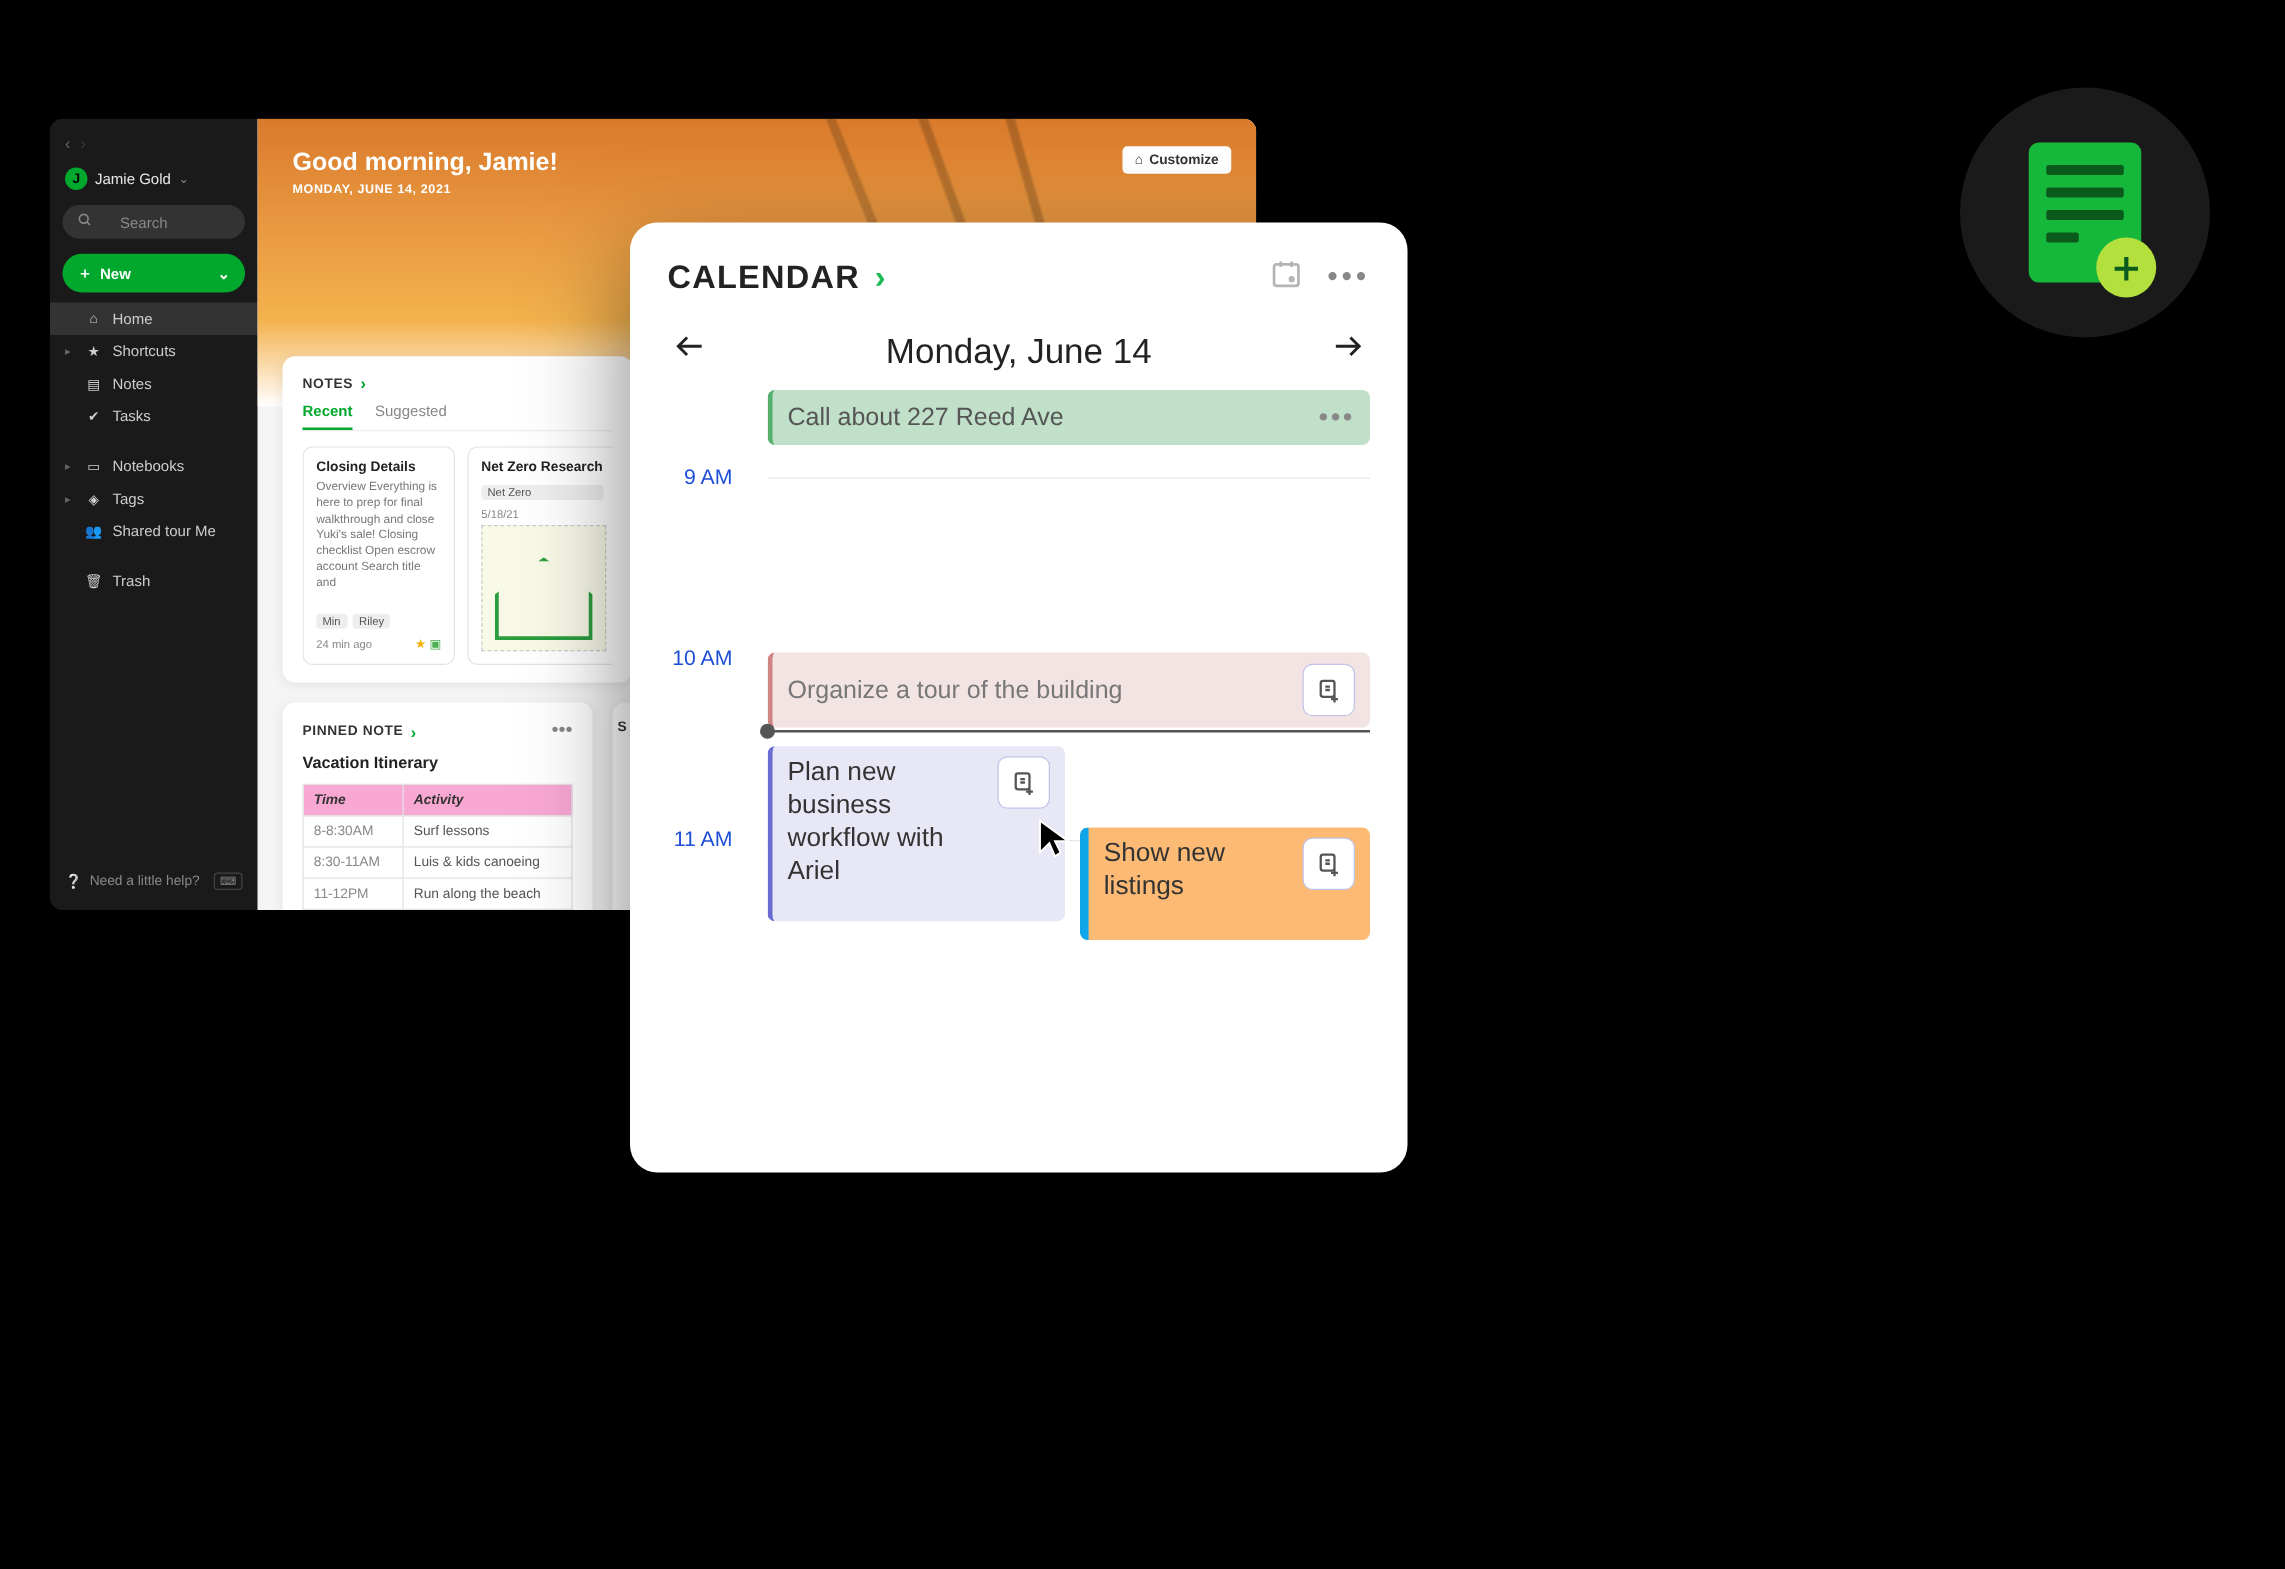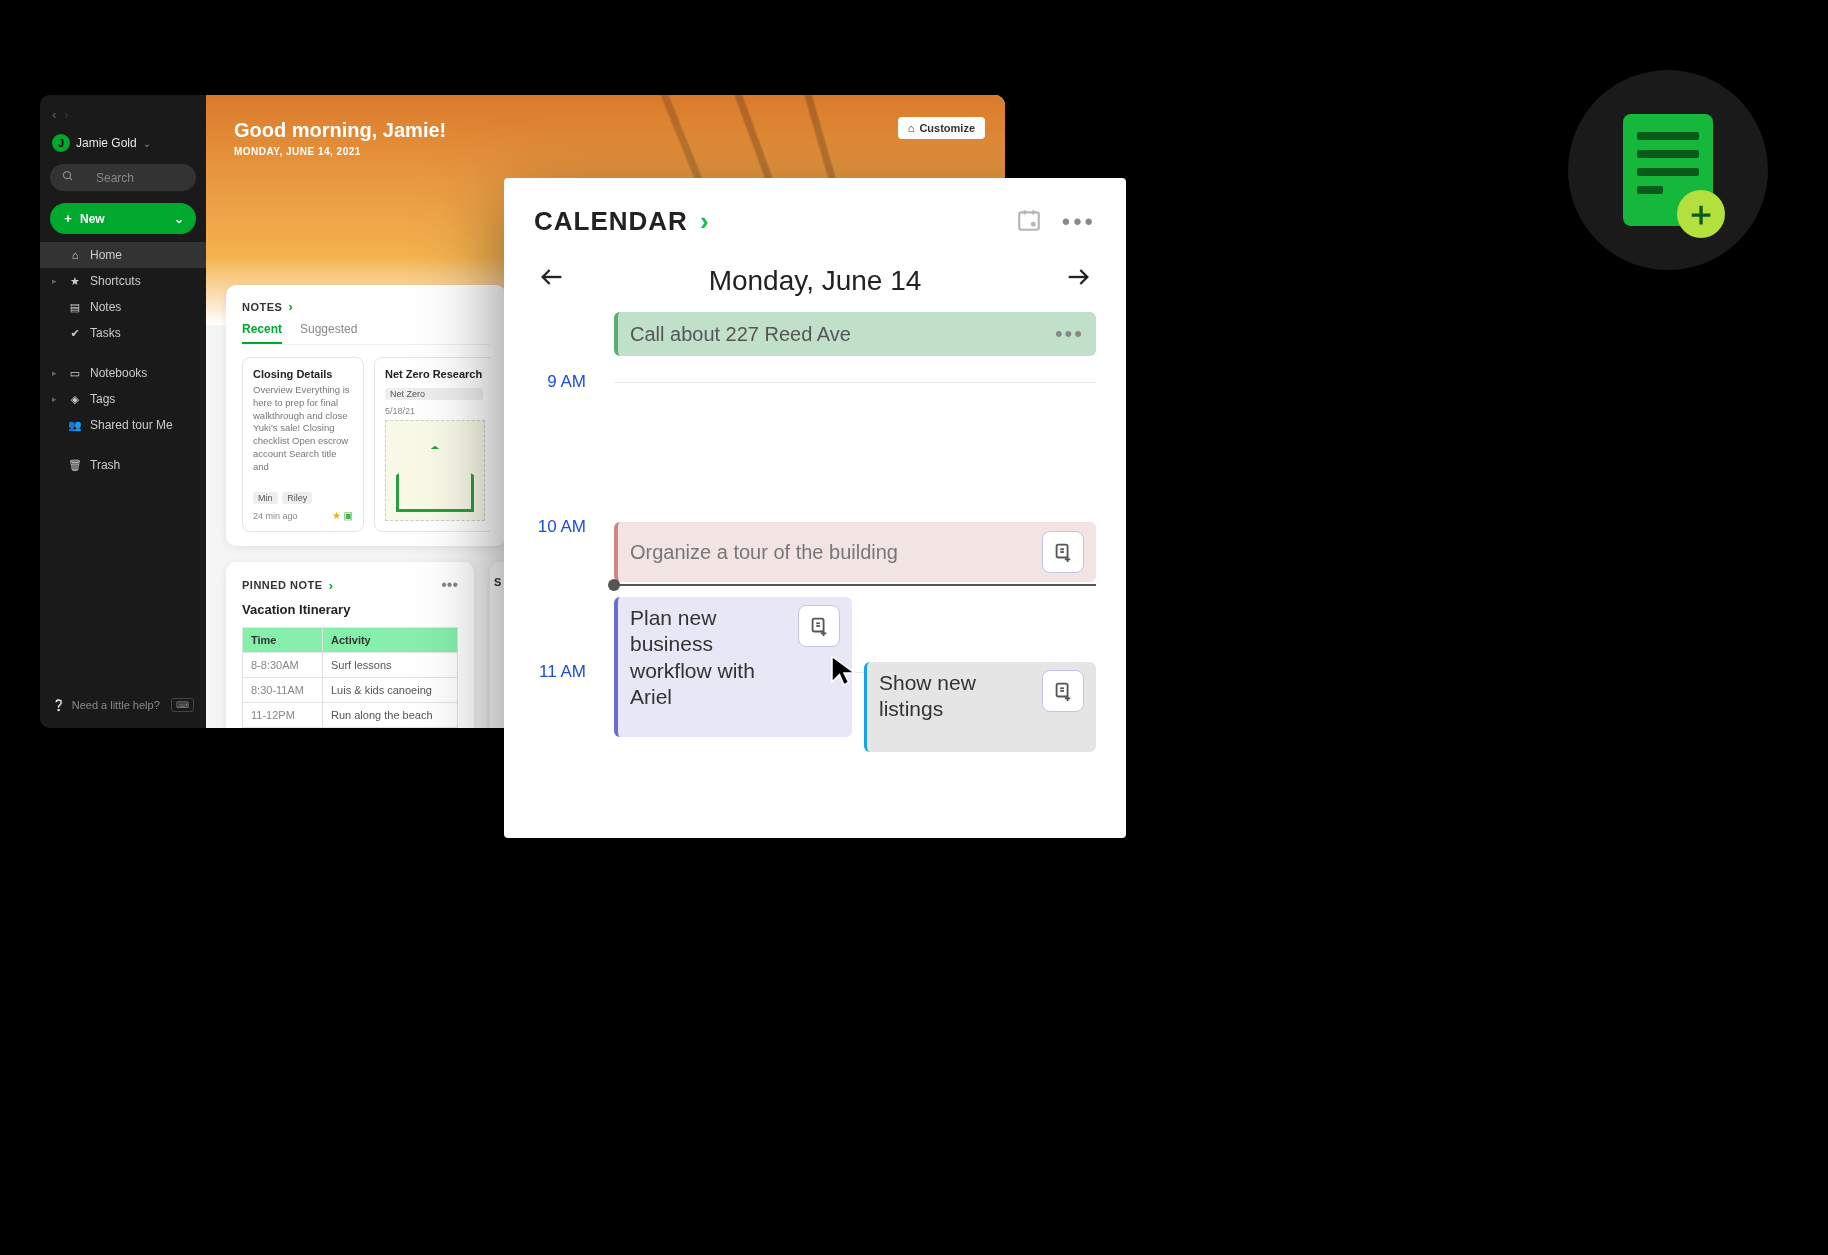--- a/index.html
+++ b/index.html
@@ -107,36 +107,36 @@
   .note-sketch::before{
     content:""; position:absolute; left:10%; right:10%; top:25%; bottom:8%;
     border:3px solid #2a9d3e;
     clip-path: polygon(50% 0%, 100% 45%, 100% 100%, 0% 100%, 0% 45%);
   }
 
   .pinned-head { display:flex; justify-content:space-between; align-items:center;text-align:right;}
   .pinned-title { font-size:13px; font-weight:700; color:#222; margin-top:8px;}
   table.itin { width:100%; border-collapse:collapse; margin-top:10px; font-size:11px;}
   table.itin th, table.itin td { border:1px solid #e2e2e2; padding:6px 8px; text-align:left; color:#555;}
-  table.itin th { background:#86efac; color:#333; font-weight:600;}
+  table.itin th { background:#f9a8d4; color:#333; font-weight:600;font-style:italic;}
   table.itin td:first-child { color:#888; width:80px;}
 
   .pinned-row { display:flex; gap:16px; }
   .pinned-row .card { flex:0 0 248px; }
   .pinned-overflow { width:20px; background:#fff; border-radius:10px 0 0 10px; box-shadow:0 2px 10px rgba(0,0,0,.08); display:flex; align-items:flex-start; padding:14px 4px; font-size:11px; font-weight:700; color:#333;}
 
   
   .calendar-popup {
     position:absolute;
     left:504px;
     top:178px;
     width:622px;
-    height:660px;
+    height:760px;
     background:#fff;
-    border-radius:4px;
+    border-radius:22px;
     box-shadow:0 30px 80px rgba(0,0,0,.5);
     padding:28px 30px;
     overflow:hidden;
     color:#222;
   }
   .cal-top { display:flex; align-items:center; justify-content:space-between;}
   .cal-title-row { display:flex; align-items:center; gap:12px; }
   .cal-title { font-size:26px; font-weight:800; letter-spacing:1px;}
   .cal-title-chev { color:#1db954; font-size:26px; font-weight:800;}
   .cal-icons { display:flex; align-items:center; gap:20px; color:#888;}
@@ -159,21 +159,21 @@
 
   .ev-all  { left:0; right:0; top:-10px; height:44px; background:#c1e0ca; color:#555; border-left:4px solid #55b06f; align-items:center;}
   .ev-all .more { color:#888; font-size:22px; letter-spacing:2px;}
 
   .ev-contact { left:0; right:0; top:55px; height:140px; background:#c1e0ca; color:#999; border-left:4px solid #55b06f; align-items:flex-start;}
   .ev-contact .etxt { text-decoration:line-through; color:#9bb6a3;}
 
   .ev-org { left:0; right:0; top:200px; height:60px; background:#f3e4e4; color:#777; border-left:4px solid #d08585; align-items:center;}
 
   .ev-plan { left:0; width:238px; top:275px; height:140px; background:#e7e7f6; color:#333; border-left:4px solid #6b6bd4;}
-  .ev-show { left:250px; right:0; top:340px; height:90px; background:#e5e5e5; color:#333; border-left:3px solid #0ea5e9;}
+  .ev-show { left:250px; right:0; top:340px; height:90px; background:#fdba74; color:#333; border-left:7px solid #0ea5e9;}
 
   .now-line { position:absolute; left:0; right:0; border-top:2px solid #555; }
   .now-dot { position:absolute; width:12px; height:12px; background:#555; border-radius:50%; left:-6px; top:-7px;}
 
   .cursor-icon { position:absolute; width:36px; height:36px; }
 
   
   .badge {
     position:absolute;
     right:60px;

